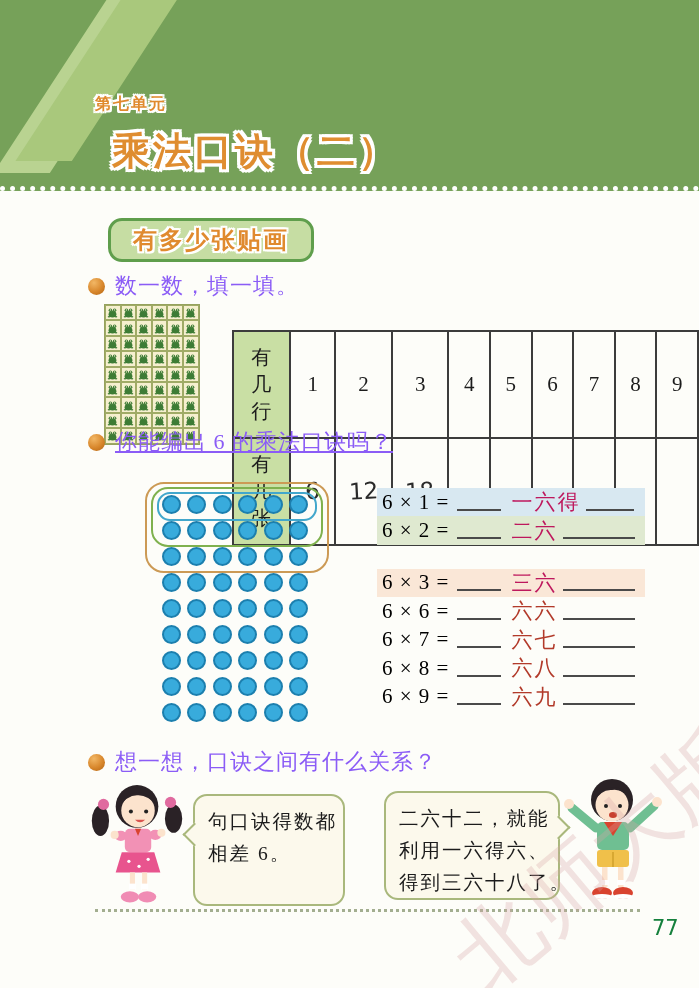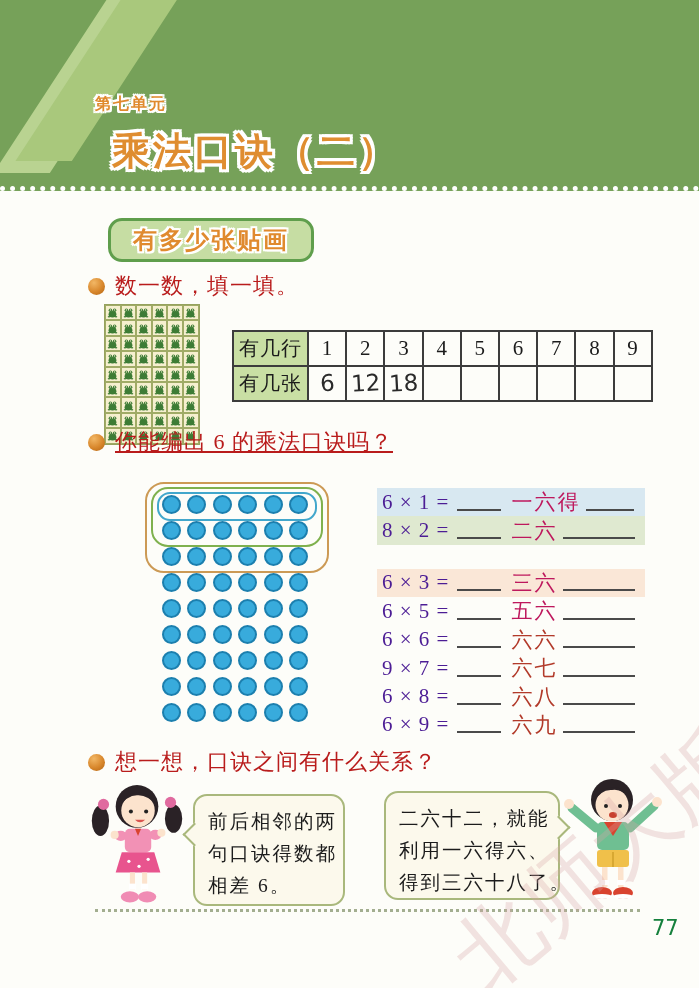--- a/index.html
+++ b/index.html
@@ -14,51 +14,51 @@
     text-shadow:2px 0 0 #fff,-2px 0 0 #fff,0 2px 0 #fff,0 -2px 0 #fff,2px 2px 0 #fff,-2px -2px 0 #fff,2px -2px 0 #fff,-2px 2px 0 #fff;}
   .unit-title{position:absolute;left:112px;top:126px;font-family:"DejaVu Sans",sans-serif;font-weight:bold;font-size:38px;color:#df8d30;letter-spacing:3px;
     text-shadow:3px 0 0 #fff,-3px 0 0 #fff,0 3px 0 #fff,0 -3px 0 #fff,3px 3px 0 #fff,-3px -3px 0 #fff,3px -3px 0 #fff,-3px 3px 0 #fff;}
 
   
   .lesson-badge{position:absolute;left:72px;top:218px;width:200px;height:38px;background:#c6dda3;border:3px solid #5f9e4c;border-radius:14px;
     display:flex;align-items:center;justify-content:center;font-family:"DejaVu Sans",sans-serif;font-weight:bold;font-size:24px;color:#e08a2e;letter-spacing:2px;
     text-shadow:2px 0 0 #fff,-2px 0 0 #fff,0 2px 0 #fff,0 -2px 0 #fff,2px 2px 0 #fff,-2px -2px 0 #fff,2px -2px 0 #fff,-2px 2px 0 #fff;margin-left:36px;}
 
   
-  .prompt{position:absolute;display:flex;align-items:center;gap:10px;font-size:22px;color:#b91c1c;letter-spacing:1px;}
+  .prompt{position:absolute;display:flex;align-items:center;gap:10px;font-size:22px;color:#8b5cf6;letter-spacing:1px;}
   .bullet{width:17px;height:17px;border-radius:50%;flex:0 0 17px;
     background:radial-gradient(circle at 35% 28%,#f2b765 0%,#d8872c 55%,#b26312 100%);}
   .prompt1{left:88px;top:271px;}
   .prompt2{left:88px;top:427px;text-decoration:underline;}
   .prompt3{left:88px;top:747px;}
 
   
   .sticker-grid{position:absolute;left:104px;top:304px;display:grid;grid-template-columns:repeat(6,15.6px);grid-auto-rows:15.4px;border:1px solid #96a25e;}
   .sticker-cell{background:#f6f0cf;border:0.6px solid #a0ab66;box-sizing:border-box;display:flex;align-items:center;justify-content:center;}
   .sticker-cell svg{width:13px;height:13px;display:block;}
 
   
   .count-table{position:absolute;left:232px;top:330px;border-collapse:collapse;table-layout:fixed;}
   .count-table th,.count-table td{border:2px solid #3c3c3c;width:36.2px;height:33px;text-align:center;vertical-align:middle;
-    font-family:"Liberation Serif",serif;font-size:21px;color:#1c1c1c;font-weight:normal;padding:0;}
+    font-family:"Liberation Serif",serif;font-size:21px;color:#1c1c1c;font-weight:normal;padding:12px;}
   .count-table th{width:73px;background:#c9dfa4;font-size:20px;letter-spacing:1px;}
   .hw{font-family:"DejaVu Sans",sans-serif;font-size:23px;color:#2a2a2a;display:inline-block;transform:rotate(-3deg);}
 
   
   .dot-grid{position:absolute;left:162px;top:495px;display:grid;grid-template-columns:repeat(6,19px);grid-auto-rows:19px;column-gap:6.4px;row-gap:7px;}
   .dot{width:19px;height:19px;border-radius:50%;background:#38abdc;border:2px solid #1c7fae;box-sizing:border-box;}
   .ring{position:absolute;background:transparent;}
   .ring-outer{left:145px;top:482px;width:180px;height:87px;border:2.5px solid #cc9a55;border-radius:19px;}
   .ring-middle{left:151px;top:487px;width:168px;height:56px;border:2px solid #7fb14e;border-radius:17px;}
   .ring-inner{left:157px;top:492px;width:156px;height:25px;border:2px solid #42a7cc;border-radius:13px;}
 
   
   .equation-list{position:absolute;left:377px;top:488px;width:268px;}
   .eq-row{display:flex;align-items:center;height:28.4px;padding-left:5px;box-sizing:border-box;}
-  .expr{font-family:"Liberation Serif",serif;font-size:21px;color:#4c1d95;letter-spacing:1px;white-space:pre;text-align:center;}
+  .expr{font-family:"Liberation Serif",serif;font-size:21px;color:#000000;letter-spacing:1px;white-space:pre;text-align:center;}
   .blank{display:inline-block;border-bottom:2px solid #4a4a4a;height:15px;}
   .b1{width:44px;margin:0 10px 0 8px;}
   .b2s{width:48px;margin-left:6px;}
   .b2l{width:72px;margin-left:6px;}
   .rhyme{font-size:21px;color:#be185d;letter-spacing:2px;}
   .rhyme.red{color:#b23a2a;}
 
   
   .bubble{position:absolute;background:#fcf9ec;border:2px solid #a9b87c;border-radius:14px;padding:10px 13px;box-sizing:border-box;z-index:2;}
   .bubble-line{font-size:19.5px;line-height:32px;color:#1c1c1c;letter-spacing:2px;white-space:nowrap;}
@@ -789,45 +789,39 @@
     </div>
 
   <div class="equation-list">
       <div class="eq-row" style="background: rgb(216, 232, 241);">
         <span class="expr">6 × 1 =</span>
         <span class="blank b1"></span>
         <span class="rhyme">一六得</span>
         <span class="blank b2s"></span>
       </div>
       <div class="eq-row" style="background: rgb(223, 233, 208);">
-        <span class="expr">8 × 2 =</span>
+        <span class="expr">6 × 2 =</span>
         <span class="blank b1"></span>
         <span class="rhyme">二六</span>
         <span class="blank b2l"></span>
       </div>
       <div class="eq-row" style="background: rgb(250, 231, 215); margin-top: 24px;">
         <span class="expr">6 × 3 =</span>
         <span class="blank b1"></span>
         <span class="rhyme">三六</span>
         <span class="blank b2l"></span>
       </div>
       <div class="eq-row">
-        <span class="expr">6 × 5 =</span>
-        <span class="blank b1"></span>
-        <span class="rhyme">五六</span>
-        <span class="blank b2l"></span>
-      </div>
-      <div class="eq-row">
         <span class="expr">6 × 6 =</span>
         <span class="blank b1"></span>
         <span class="rhyme red">六六</span>
         <span class="blank b2l"></span>
       </div>
       <div class="eq-row">
-        <span class="expr">9 × 7 =</span>
+        <span class="expr">6 × 7 =</span>
         <span class="blank b1"></span>
         <span class="rhyme red">六七</span>
         <span class="blank b2l"></span>
       </div>
       <div class="eq-row">
         <span class="expr">6 × 8 =</span>
         <span class="blank b1"></span>
         <span class="rhyme red">六八</span>
         <span class="blank b2l"></span>
       </div>
@@ -870,21 +864,20 @@
       <rect x="57" y="93" width="5" height="17" fill="#fce3cd"></rect>
       <rect x="44" y="104" width="7" height="6" fill="#ffffff"></rect>
       <rect x="56" y="104" width="7" height="6" fill="#ffffff"></rect>
       <ellipse cx="45" cy="117" rx="9" ry="5.5" fill="#f08cb4"></ellipse>
       <ellipse cx="62" cy="117" rx="9" ry="5.5" fill="#f08cb4"></ellipse>
     </svg>
   </div>
 
   <div class="bubble bubble-girl">
     <div class="tail tail-left"></div>
-  <div class="bubble-line">前后相邻的两</div>
       <div class="bubble-line">句口诀得数都</div>
       <div class="bubble-line">相差 6。</div>
     </div>
 
   <div class="bubble bubble-boy">
     <div class="tail tail-right"></div>
   <div class="bubble-line">二六十二，就能</div>
       <div class="bubble-line">利用一六得六、</div>
       <div class="bubble-line">得到三六十八了。</div>
     </div>

